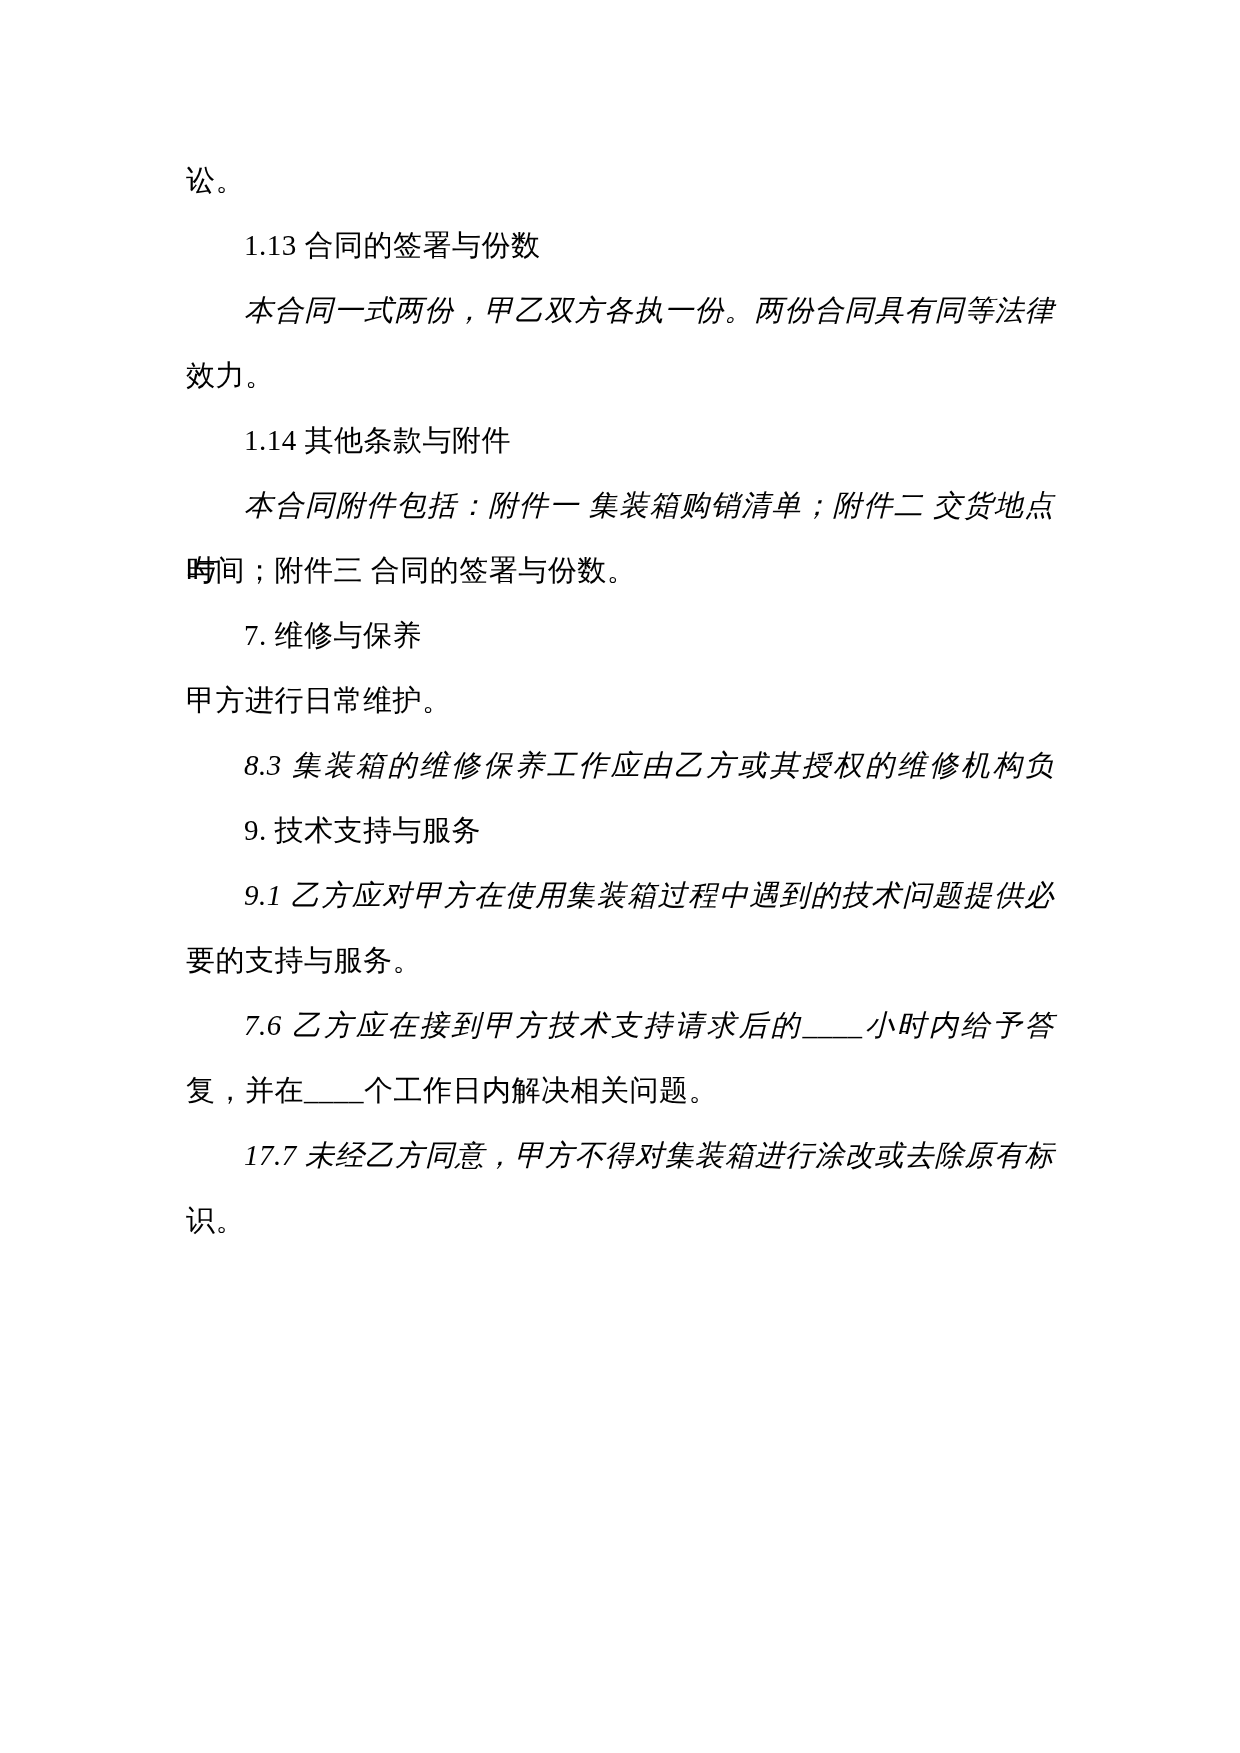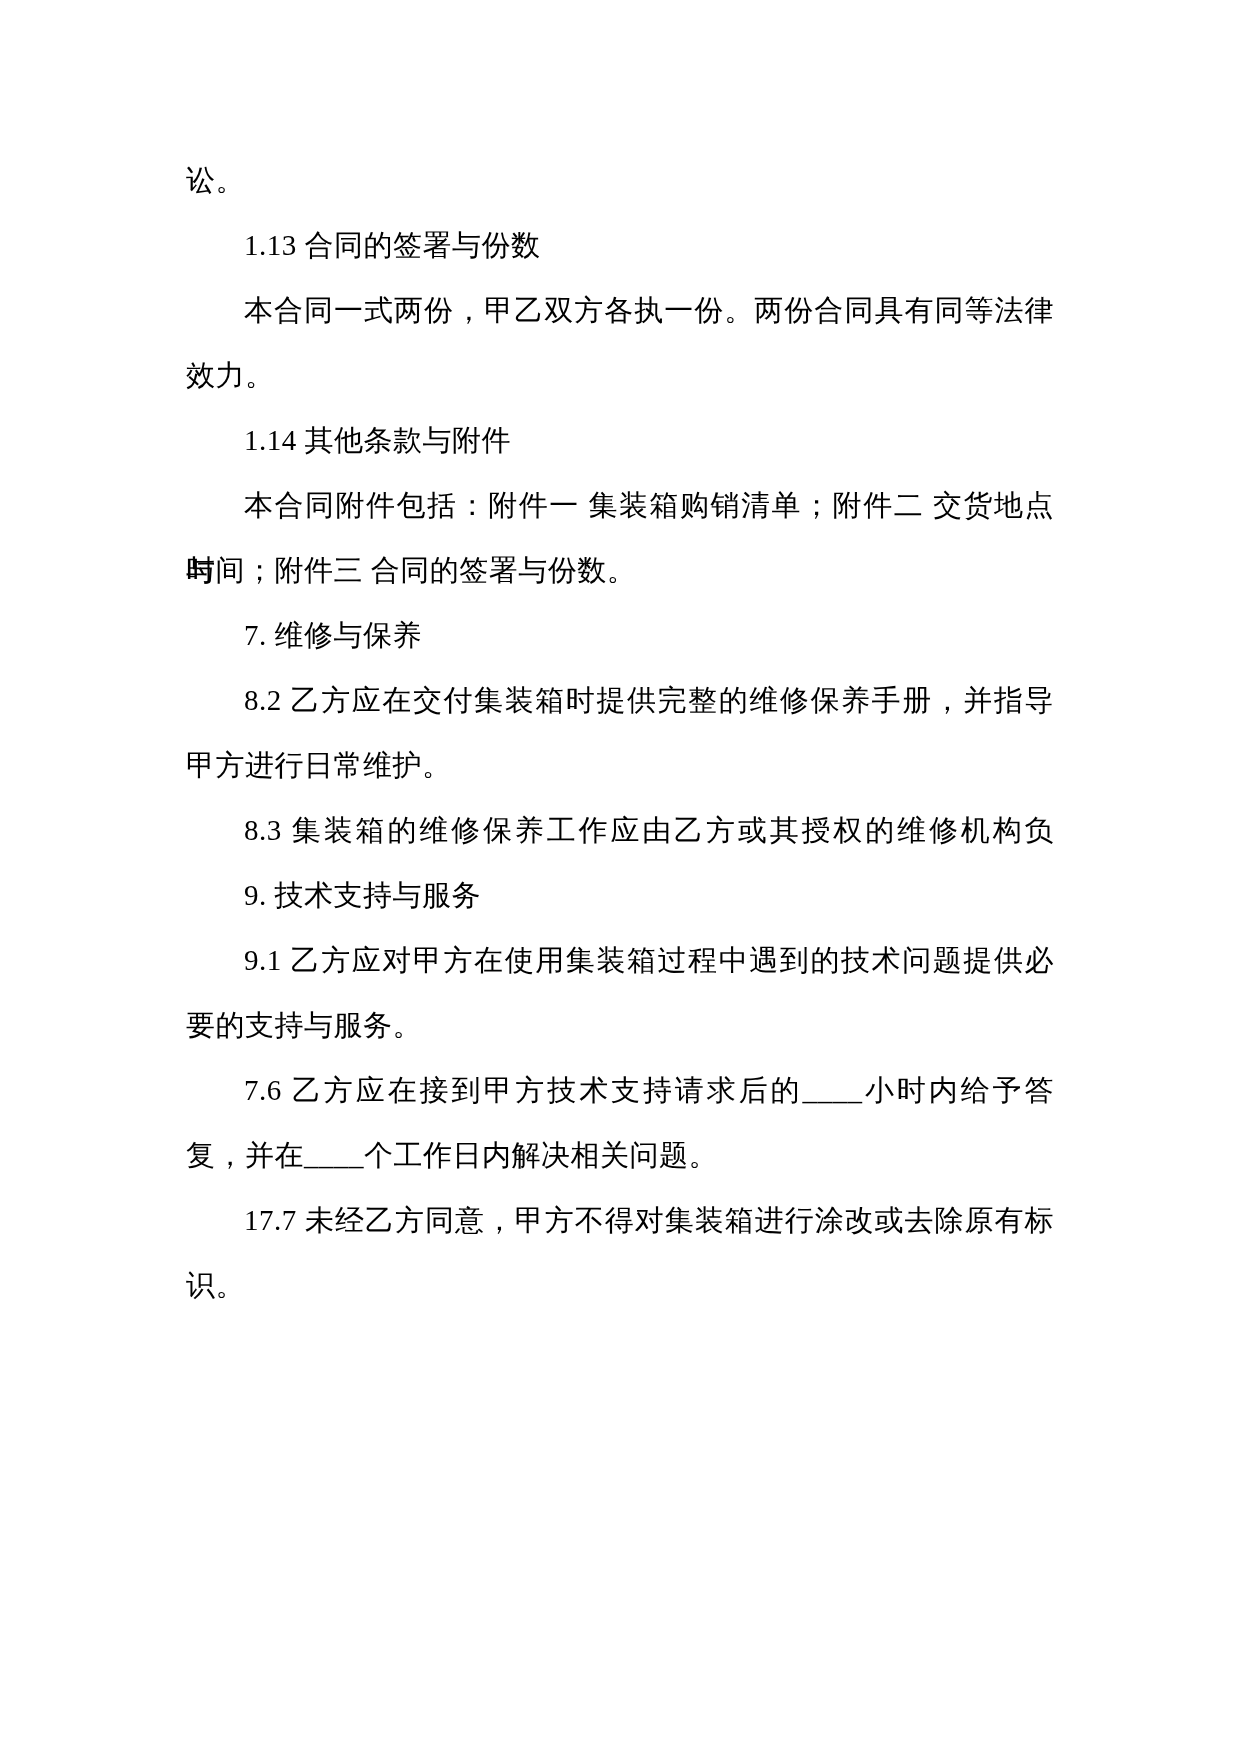--- a/index.html
+++ b/index.html
@@ -32,20 +32,21 @@
     height: 65px;
     white-space: nowrap;
     color: #000000;
     text-align: left;
     letter-spacing: 0.5px;
   }
   .line.fill {
     white-space: normal;
     text-align: justify;
     text-align-last: justify;
+    font-style: italic;
   }
   .line.indent {
     text-indent: 58px;
   }
 </style>
 </head>
 <body>
 
 <div class="page">
   <div class="content">
@@ -65,21 +66,20 @@
       <div class="paragraph">
         <div class="line indent fill">本合同附件包括：附件一 集装箱购销清单；附件二 交货地点与</div>
         <div class="line">时间；附件三 合同的签署与份数。</div>
       </div>
       <div class="paragraph">
         <div class="line indent">7. 维修与保养</div>
       </div>
       <div class="paragraph">
       </div>
       <div class="paragraph">
-        <div class="line indent fill">8.2 乙方应在交付集装箱时提供完整的维修保养手册，并指导</div>
         <div class="line">甲方进行日常维护。</div>
       </div>
       <div class="paragraph">
         <div class="line indent fill">8.3 集装箱的维修保养工作应由乙方或其授权的维修机构负</div>
       </div>
       <div class="paragraph">
         <div class="line indent">9. 技术支持与服务</div>
       </div>
       <div class="paragraph">
         <div class="line indent fill">9.1 乙方应对甲方在使用集装箱过程中遇到的技术问题提供必</div>

